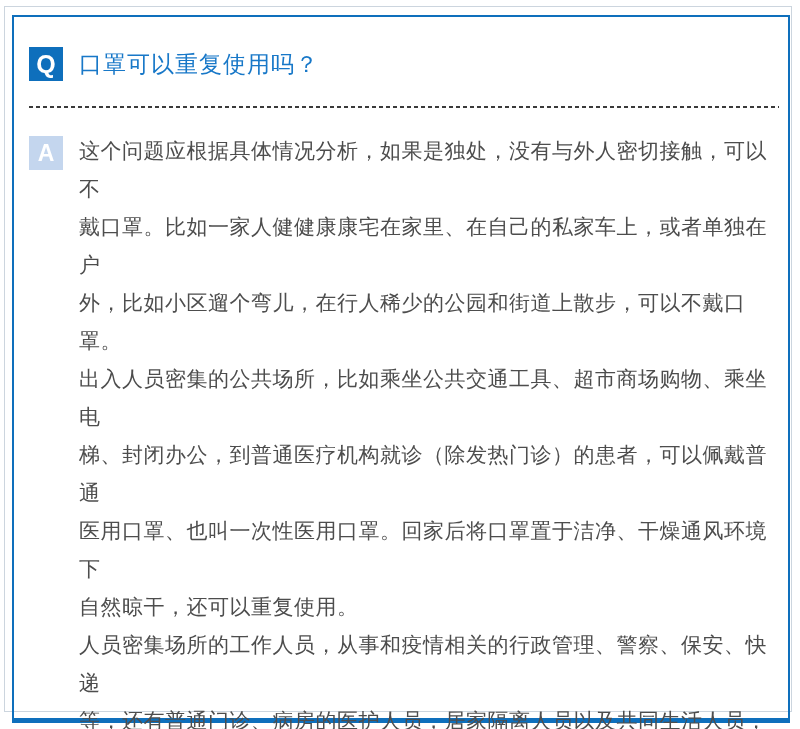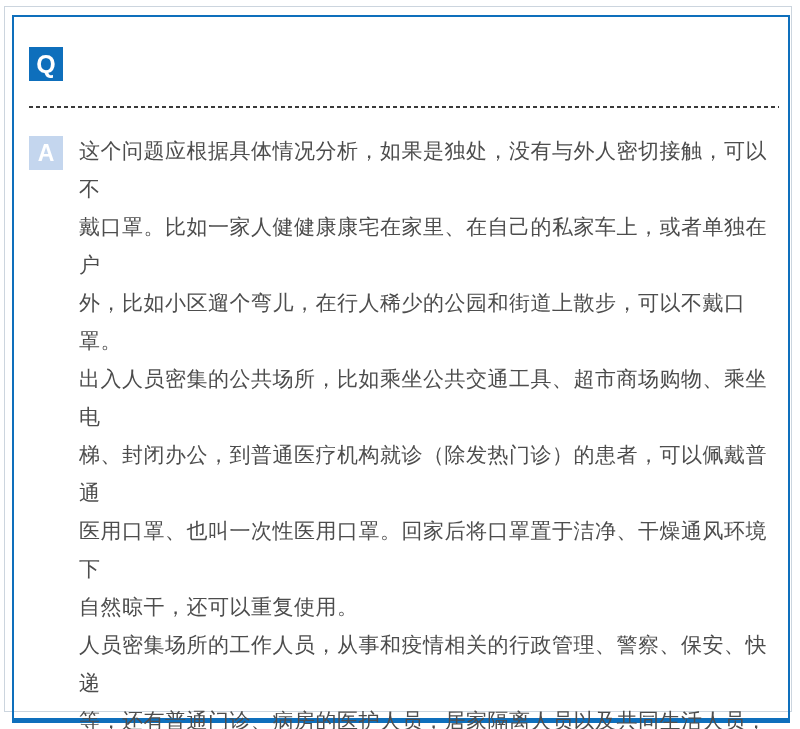--- a/index.html
+++ b/index.html
@@ -104,20 +104,21 @@
 </style>
 </head>
 <body>
 
 <div class="stage">
   <div class="outer-frame"></div>
 
   <div class="qa-card">
     <div class="q-row">
       <div class="badge q-badge">Q</div>
+      <div class="q-title">口罩可以重复使用吗？</div>
     </div>
 
     <div class="divider"></div>
 
     <div class="a-row">
       <div class="badge a-badge">A</div>
       <div class="a-text">这个问题应根据具体情况分析，如果是独处，没有与外人密切接触，可以不
 戴口罩。比如一家人健健康康宅在家里、在自己的私家车上，或者单独在户
 外，比如小区遛个弯儿，在行人稀少的公园和街道上散步，可以不戴口罩。
 出入人员密集的公共场所，比如乘坐公共交通工具、超市商场购物、乘坐电

